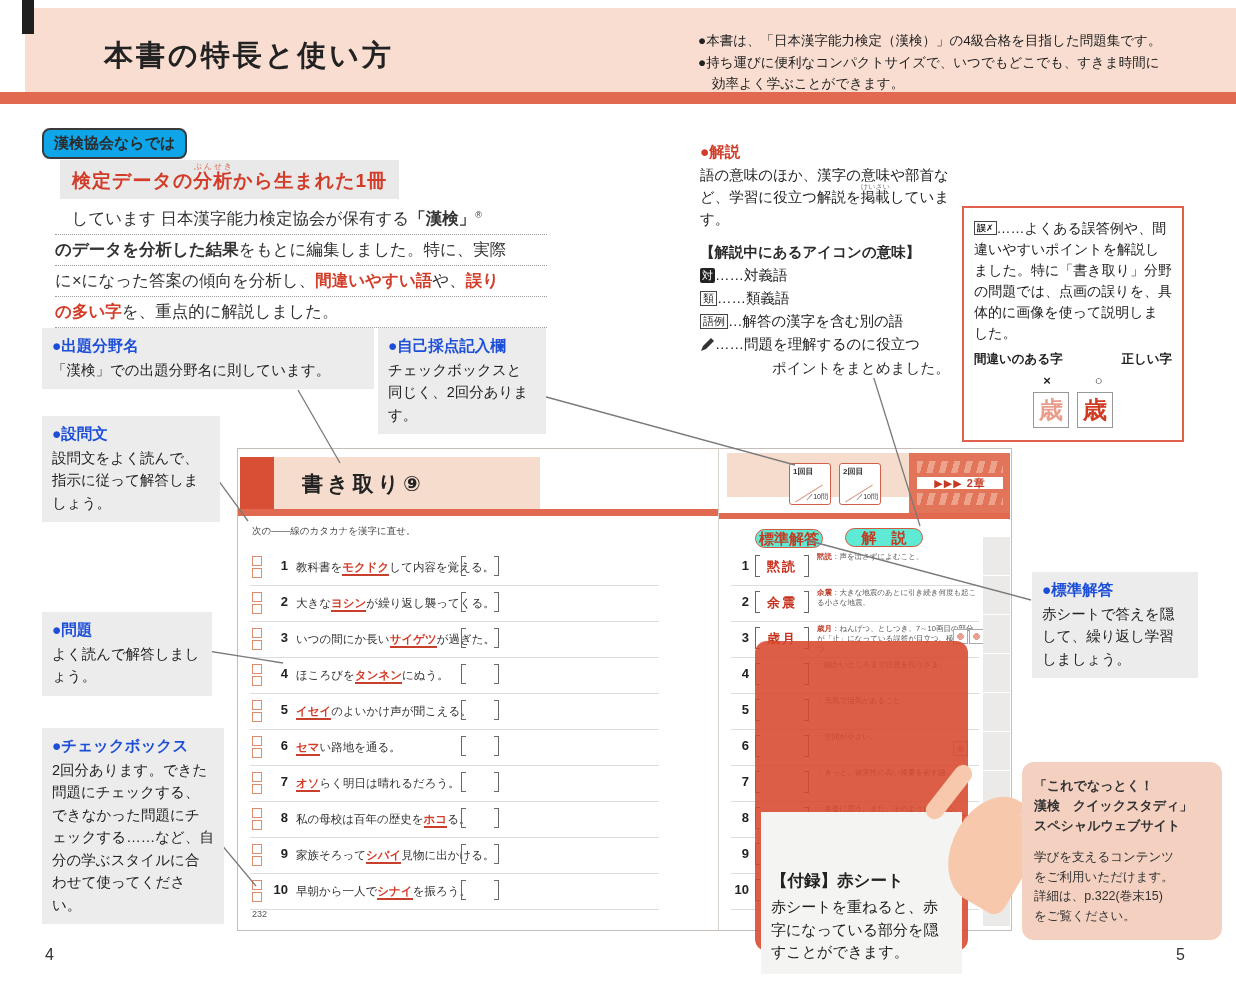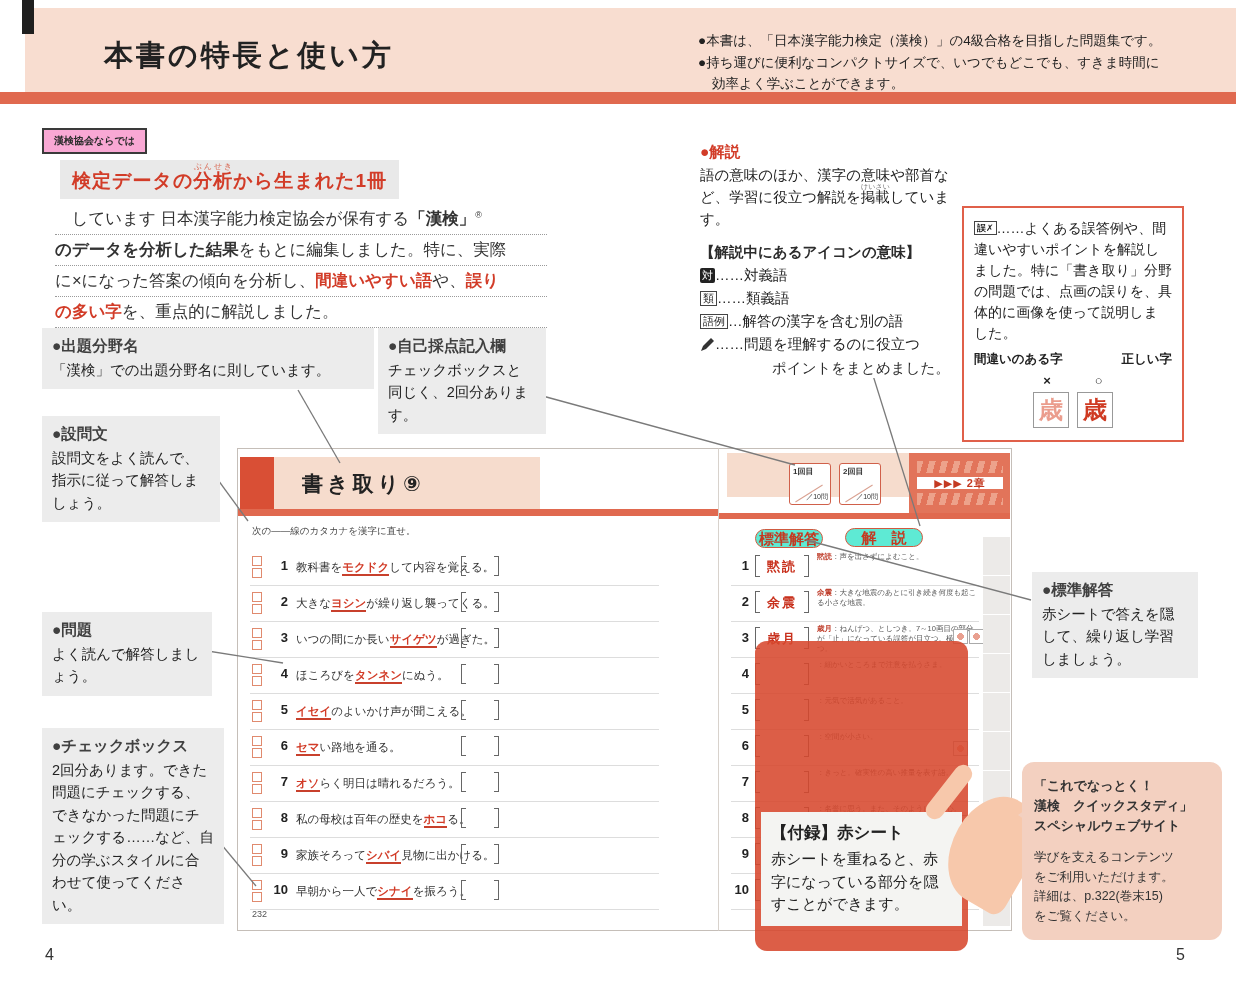--- a/index.html
+++ b/index.html
@@ -9,34 +9,34 @@
 
   
   .hdr-band{left:25px;top:8px;width:1211px;height:84px;background:#f8ddd0;z-index:0;}
   .hdr-stripe{left:0;top:92px;width:1236px;height:12px;background:#e0694f;z-index:0;}
   .corner-mark{left:22px;top:0;width:12px;height:34px;background:#1f1f1f;z-index:1;}
   .hdr-title{left:104px;top:36px;font-size:29px;font-weight:bold;letter-spacing:3px;color:#222;z-index:1;}
   .hdr-bullets{left:698px;top:30px;width:520px;font-size:13.5px;line-height:1.6;color:#222;z-index:1;}
   .hdr-bullets .cont{padding-left:14px;}
 
   
-  .badge{left:42px;top:128px;border:2.5px solid #3a3a3a;border-radius:0;background:#f9a8d4;
-         padding:4px 10px;font-size:10px;font-weight:bold;z-index:2;}
+  .badge{left:42px;top:128px;border:2.5px solid #3a3a3a;border-radius:8px;background:#0ea5e9;
+         padding:4px 10px;font-size:15px;font-weight:bold;z-index:2;}
   .headline{left:60px;top:160px;background:#e9e9e9;padding:8px 12px 5px 12px;z-index:2;
             color:#d23c28;font-weight:bold;font-size:19px;letter-spacing:1px;}
   .headline rt{font-size:8px;color:#d96a55;font-weight:normal;}
   .para{left:55px;top:208px;width:492px;font-size:16.5px;color:#333;z-index:2;}
   .para .ln{border-bottom:1.5px dotted #9a9a9a;padding-bottom:4px;margin-bottom:4px;white-space:nowrap;}
   .b{font-weight:bold;}
   .r{color:#d23c28;font-weight:bold;}
   sup{font-size:9px;}
 
   
   .callout{background:#ececec;padding:8px 10px;z-index:3;}
-  .callout .t{color:#404040;font-weight:bold;font-size:15.5px;margin-bottom:2px;}
+  .callout .t{color:#1d4ed8;font-weight:bold;font-size:15.5px;margin-bottom:2px;}
   .callout .bd{font-size:14.5px;line-height:1.55;color:#222;}
   .co-shutsudai{left:42px;top:328px;width:312px;}
   .co-jiko{left:378px;top:328px;width:148px;}
   .co-setsumon{left:42px;top:416px;width:158px;}
   .co-mondai{left:42px;top:612px;width:150px;}
   .co-check{left:42px;top:728px;width:162px;}
   .co-hyojun{left:1032px;top:572px;width:146px;}
 
   
   .kaisetsu{left:700px;top:142px;width:272px;z-index:3;background:#fff;}
@@ -110,21 +110,21 @@
   .kimg{position:absolute;width:13px;height:13px;border:1px solid #aaa;background:
         radial-gradient(circle at 50% 50%, #e9a090 0 35%, #fff 36%);}
   .tabs{position:absolute;left:264px;top:88px;width:27px;}
   .tab{width:27px;height:38px;background:#eceae8;border-bottom:1.5px solid #fff;}
   .tab.active{background:#c13a20;color:#fff;writing-mode:vertical-rl;font-size:8px;line-height:27px;text-align:center;letter-spacing:1px;}
   .mr-pnum{position:absolute;left:222px;top:458px;font-size:9px;color:#555;}
 
   
   .sheet{left:755px;top:641px;width:213px;height:310px;background:rgba(215,72,45,0.88);border-radius:12px;z-index:4;}
   .fusoku{left:761px;top:812px;width:181px;background:#f4f4f2;padding:10px;z-index:5;}
-  .fusoku .t{font-size:16.5px;font-weight:bold;color:#222;margin-bottom:4px;}
+  .fusoku .t{font-size:16.5px;font-weight:bold;color:#222;margin-bottom:4px;margin-top:48px;}
   .fusoku .bd{font-size:15px;line-height:1.5;color:#222;}
   .handfinger{left:940px;top:760px;width:18px;height:64px;background:#f7c8ab;border-radius:9px;transform:rotate(38deg);z-index:5;}
   .handpalm{left:952px;top:794px;width:80px;height:112px;background:#f7c8ab;border-radius:55% 40% 15% 60%;transform:rotate(30deg);z-index:5;}
 
   
   .bubble{left:1022px;top:762px;width:176px;background:#f3d0c0;border-radius:12px;padding:14px 12px;z-index:6;}
   .bubble::before{content:"";position:absolute;left:-13px;top:44px;border:9px solid transparent;border-right:13px solid #f3d0c0;}
   .bubble .tt{font-size:13px;font-weight:bold;color:#333;line-height:1.55;}
   .bubble .bd{font-size:12.5px;color:#333;line-height:1.55;margin-top:12px;}
 

